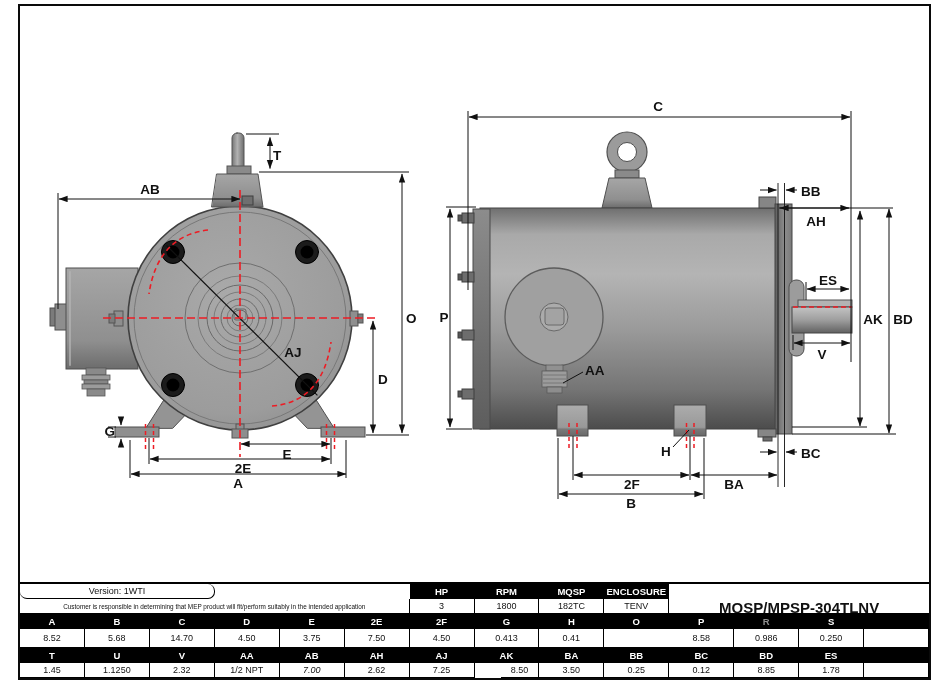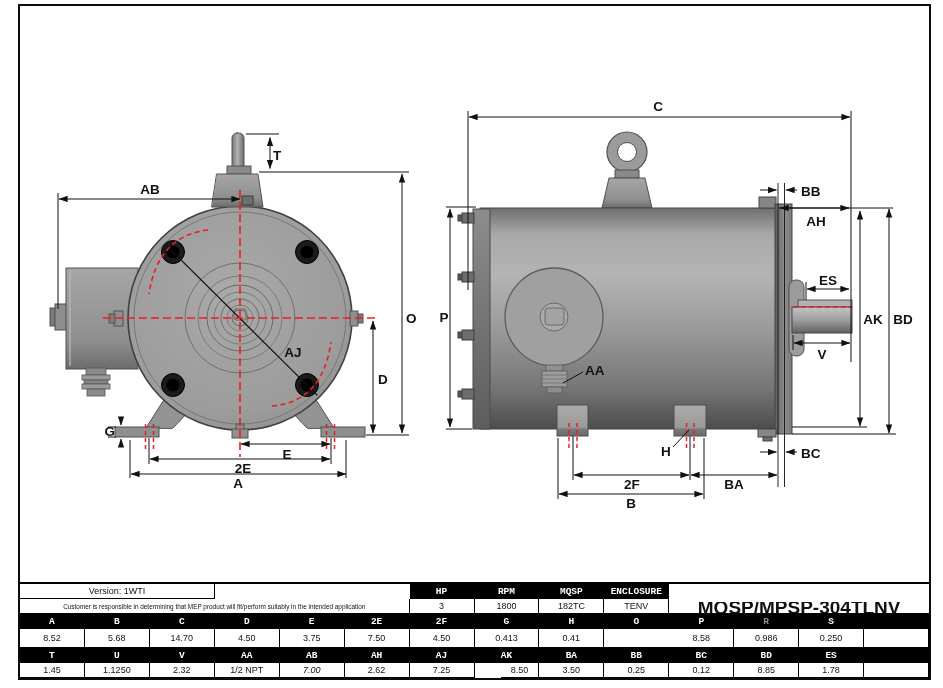--- a/index.html
+++ b/index.html
@@ -9,26 +9,26 @@
          border:2px solid #0a0a0a;box-sizing:border-box;background:#fff;}
   .drawing-svg{position:absolute;left:0;top:0;pointer-events:none;}
 
   
   .tb{position:absolute;left:0;right:0;bottom:0;height:96px;border-top:2px solid #000;
       box-sizing:border-box;display:grid;grid-template-columns:repeat(14,1fr);
       grid-template-rows:repeat(6,1fr);background:#fff;}
   .tb-cell{border-right:1px solid #000;border-bottom:1px solid #000;display:flex;
            align-items:center;justify-content:center;overflow:hidden;box-sizing:border-box;
            font-size:9px;color:#111;white-space:nowrap;}
-  .hdr{background:#000;color:#fff;font-weight:bold;font-size:9.5px;font-family:Liberation Mono, monospace;}
+  .hdr{background:#000;color:#fff;font-weight:bold;font-size:9.5px;}
   .hdr.muted{color:#8f8f8f;}
   .val{background:#fff;}
-  .info{font-size:9px;}
+  .info{font-size:9px;border-radius:7px;}
   .note{font-size:6.4px;}
-  .model{font-weight:bold;font-size:19px;border-left:0;margin-top:18px;}
+  .model{font-weight:bold;font-size:15px;border-left:0;margin-top:18px;}
   .dim{font:bold 13.5px "Liberation Sans",sans-serif;fill:#111;}
 </style>
 </head>
 <body>
 
 <div class="page">
   <div class="frame">
     <div class="tb" id="title-block">
       <div class="tb-cell info" style="grid-column:1/4;grid-row:1;">Version: 1WTI</div>
       <div class="tb-cell hdr" style="grid-column:7;grid-row:1;">HP</div>

